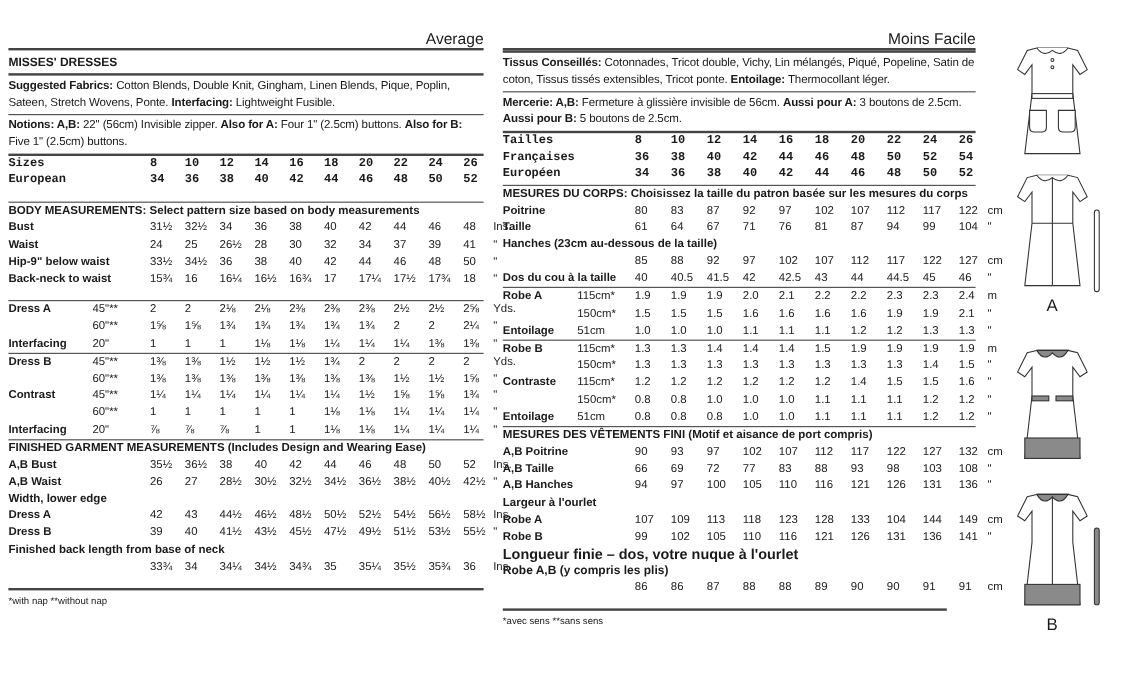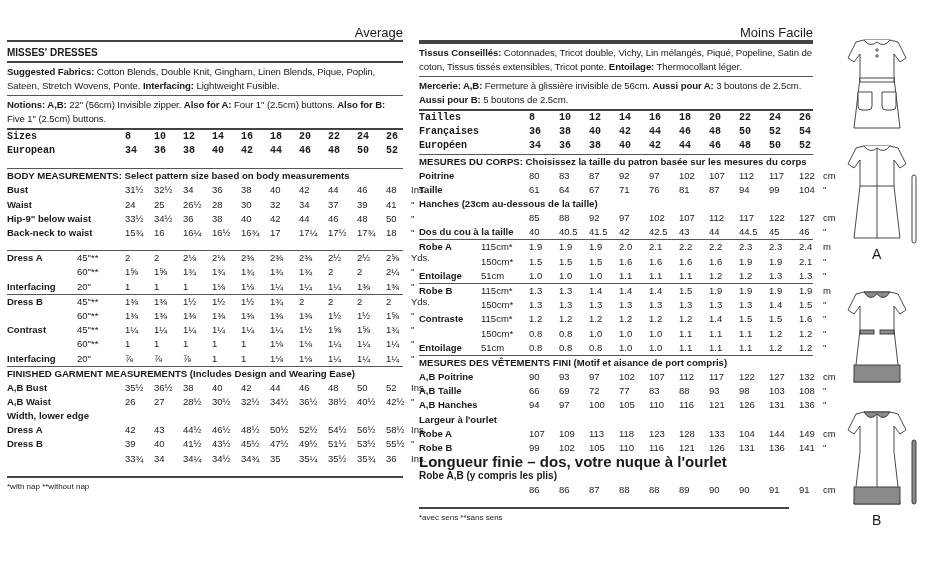--- a/index.html
+++ b/index.html
@@ -411,20 +411,21 @@
           <td>45½</td>
           <td>47½</td>
           <td>49½</td>
           <td>51½</td>
           <td>53½</td>
           <td>55½</td>
           <td>"</td>
         </tr>
       </tbody>
     </table>
+  <div class="section-head" style="font-size:9.6px;padding-top:0;height:14px;line-height:14px">Finished back length from base of neck</div>
   <table id="L-bl">
       <colgroup>
         <col style="width:118px">
         <col style="width:29px">
         <col style="width:29px">
         <col style="width:29px">
         <col style="width:29px">
         <col style="width:29px">
         <col style="width:29px">
         <col style="width:29px">
@@ -882,21 +883,21 @@
           <td>116</td>
           <td>121</td>
           <td>126</td>
           <td>131</td>
           <td>136</td>
           <td>141</td>
           <td>"</td>
         </tr>
       </tbody>
     </table>
-  <div class="section-head" style="font-size:15px;padding-top:0;height:14px;line-height:14px">Longueur finie – dos, votre nuque à l'ourlet</div>
+  <div class="section-head" style="font-size:12px;padding-top:0;height:14px;line-height:14px">Longueur finie – dos, votre nuque à l'ourlet</div>
   <div class="section-head" style="font-size:10px;padding-top:0;height:14px;line-height:14px">Robe A,B (y compris les plis)</div>
   <table id="R-bl">
       <colgroup>
         <col style="width:110px">
         <col style="width:30px">
         <col style="width:30px">
         <col style="width:30px">
         <col style="width:30px">
         <col style="width:30px">
         <col style="width:30px">

